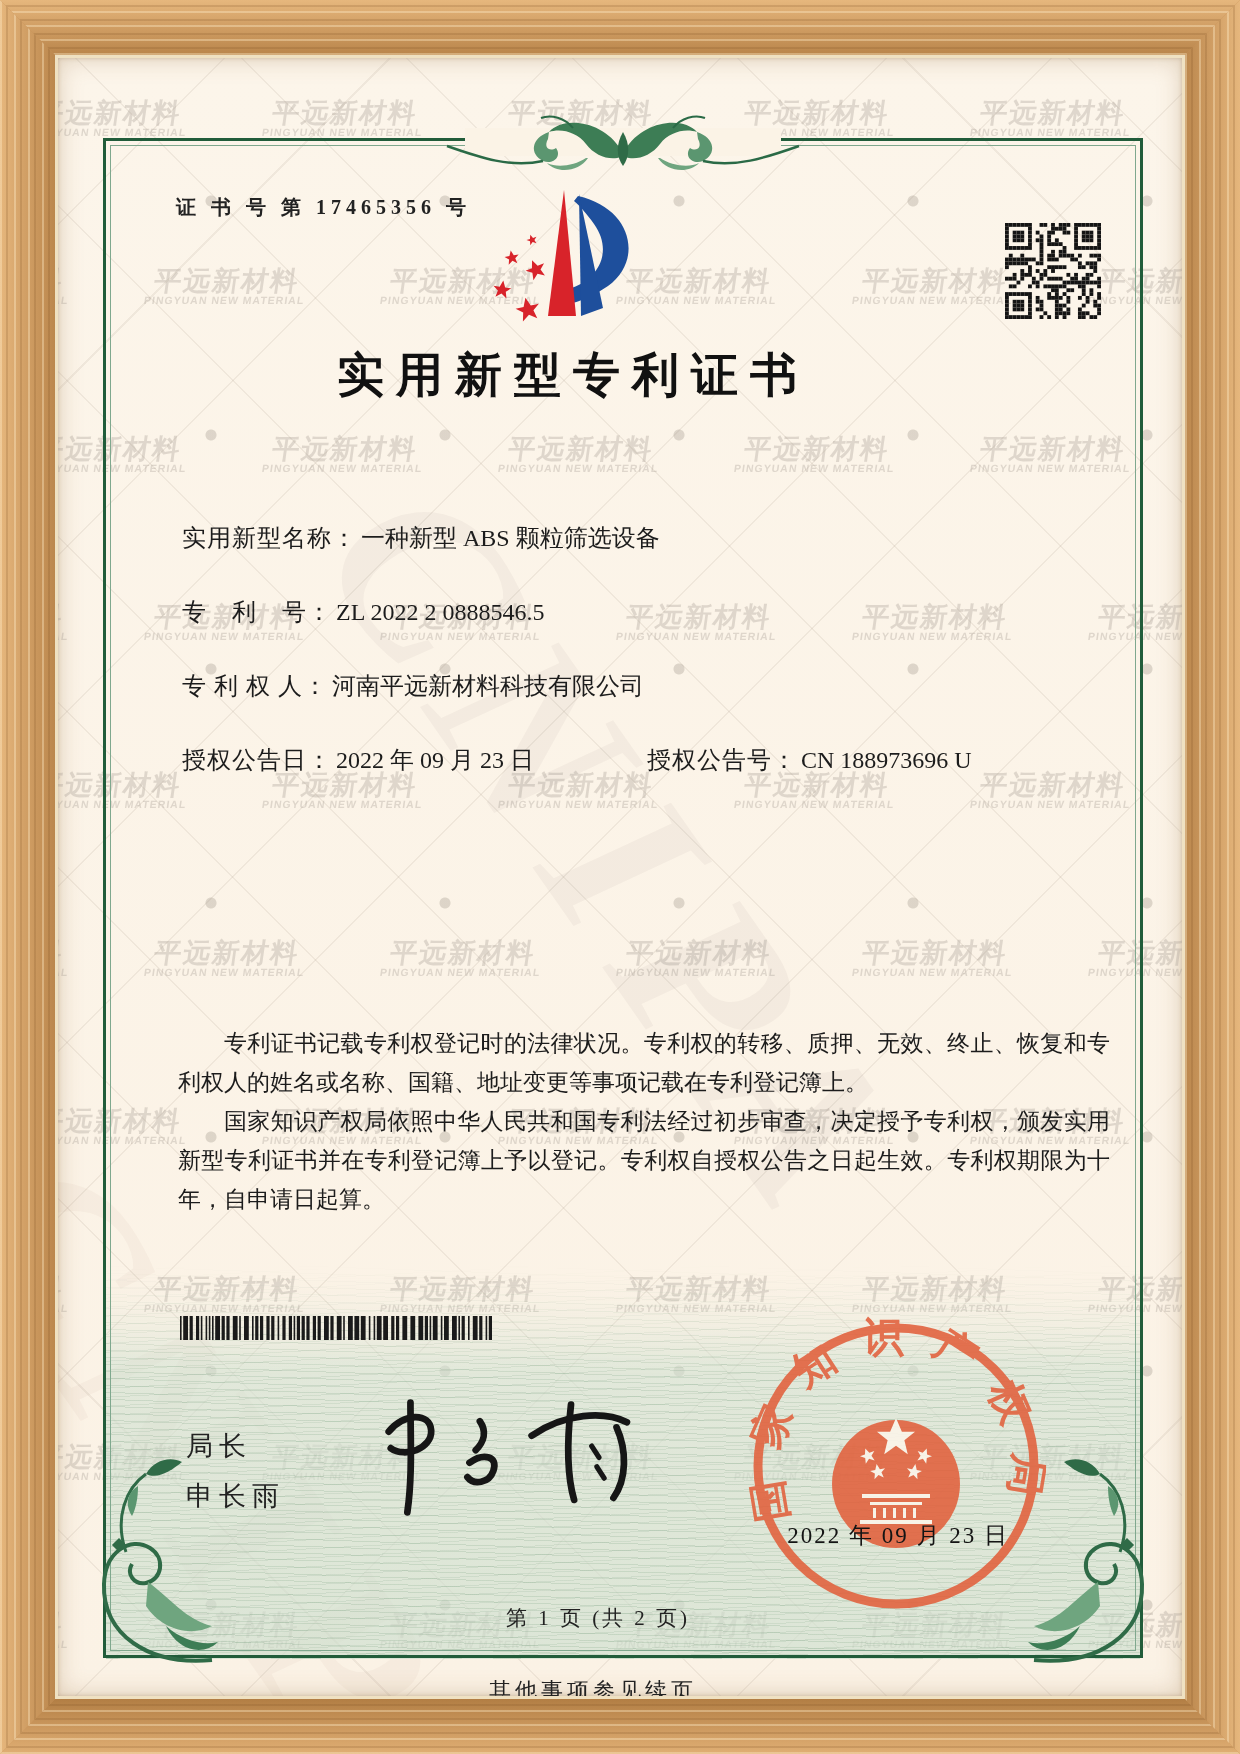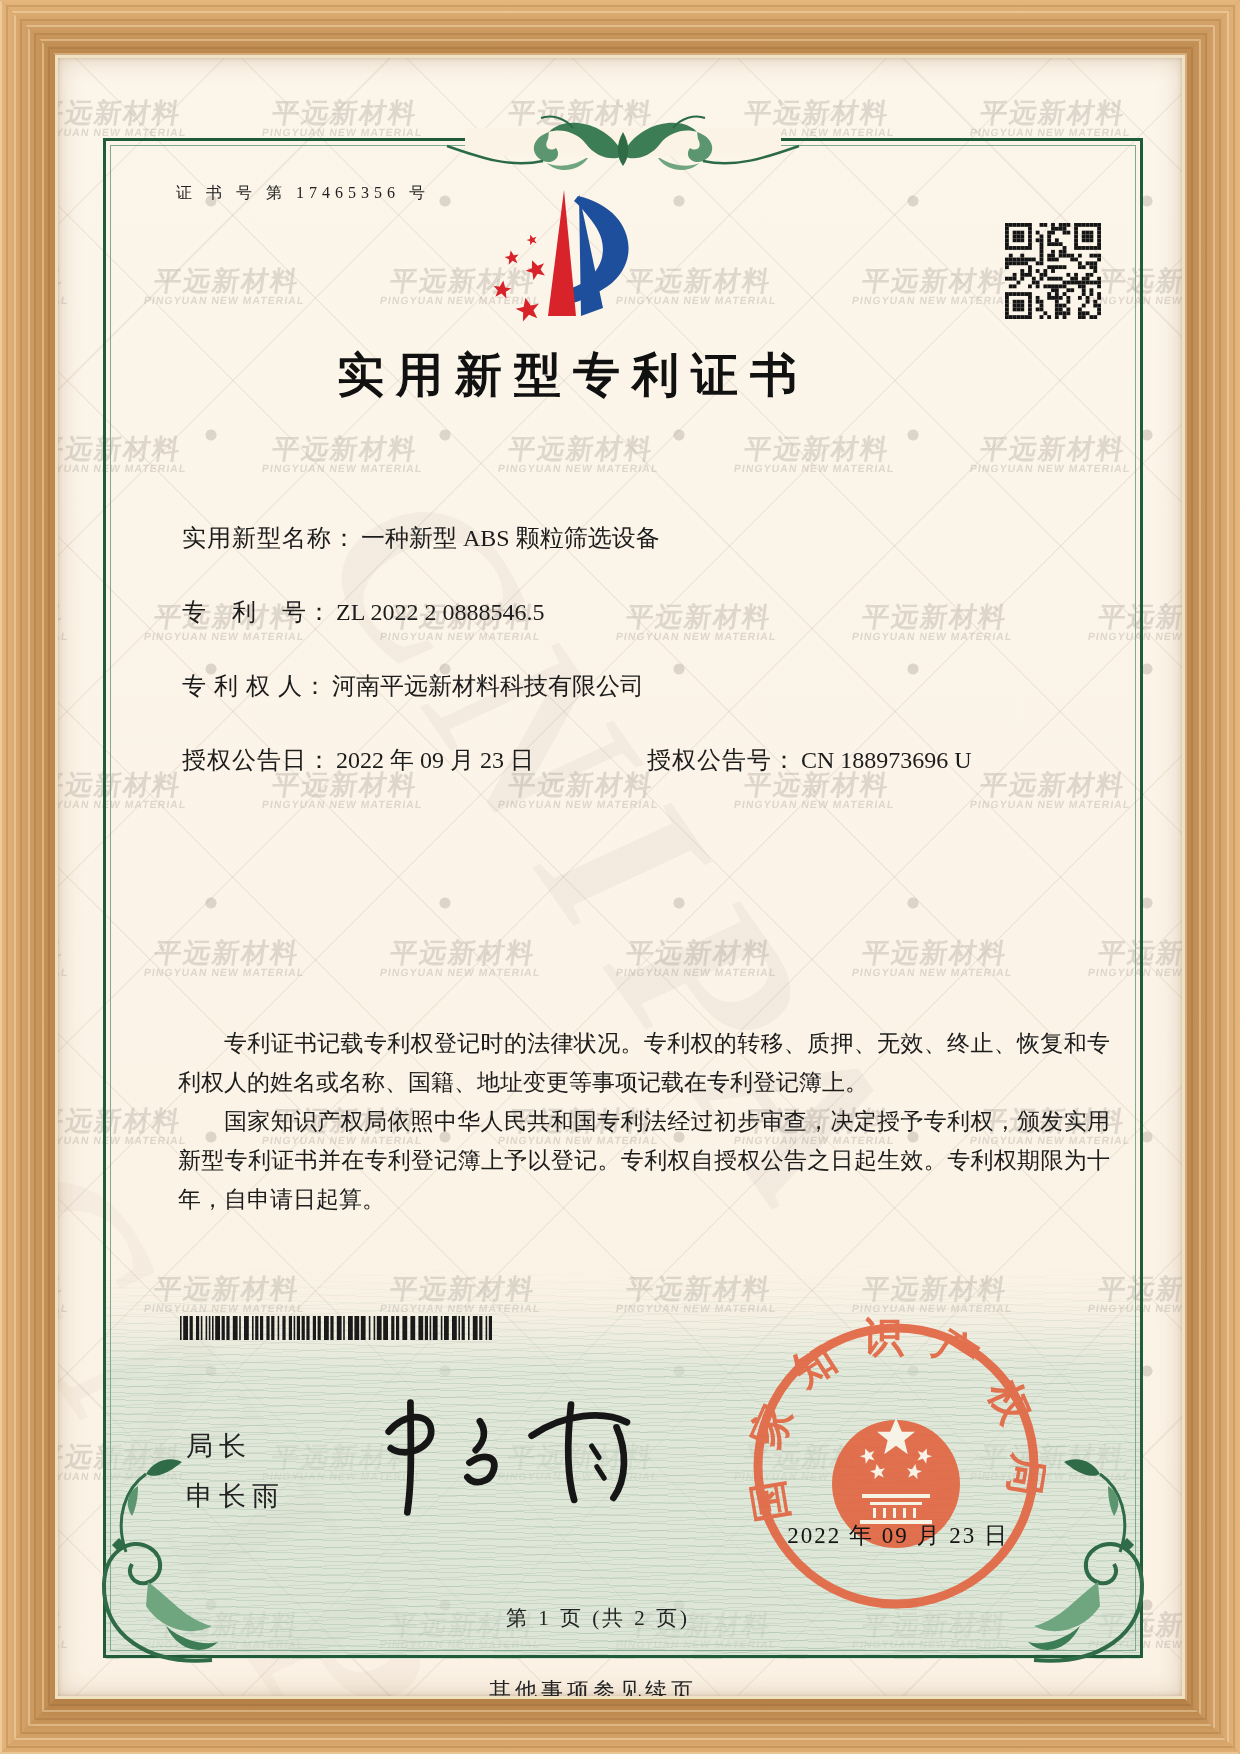--- a/index.html
+++ b/index.html
@@ -57,21 +57,21 @@
       repeating-linear-gradient(-3deg, rgba(110,152,118,.14) 0 1px, rgba(0,0,0,0) 1px 9px),
       linear-gradient(180deg, rgba(213,227,213,0) 0px, rgba(209,225,210,.62) 95px, rgba(205,223,207,.68) 100%);
     -webkit-mask-image:linear-gradient(180deg,transparent 0,#000 110px,#000 100%);
     mask-image:linear-gradient(180deg,transparent 0,#000 110px,#000 100%);}
   
   .gborder{position:absolute;left:45px;top:80px;width:1040px;height:1520px;
            border:3.5px solid #215c3a;box-sizing:border-box;pointer-events:none;}
   .gborder::after{content:'';position:absolute;inset:4px;border:1.5px solid #7fa88e;}
   .orn{position:absolute;pointer-events:none;}
   
-  .certno{position:absolute;left:118px;top:125px;font-size:16px;color:#222;letter-spacing:5px;}
+  .certno{position:absolute;left:118px;top:136px;font-size:20px;color:#222;letter-spacing:5px;font-weight:bold;}
   .logo{position:absolute;left:428px;top:126px;}
   .qr{position:absolute;left:947px;top:165px;}
   .title{position:absolute;left:100px;top:286px;width:830px;text-align:center;
          font-size:47px;font-weight:bold;color:#111;letter-spacing:12px;margin:0;}
   .fields{position:absolute;left:124px;top:466px;width:960px;font-size:24px;color:#1c1c1c;}
   .frow{position:relative;line-height:28px;margin-bottom:46px;white-space:normal;}
   .frow.address{margin-bottom:17px;}
   .flabel{letter-spacing:1px;}
   .fvalue{display:inline-block;max-width:775px;vertical-align:top;margin-left:4px;}
   .pair2{position:absolute;left:465px;top:0;white-space:nowrap;}

